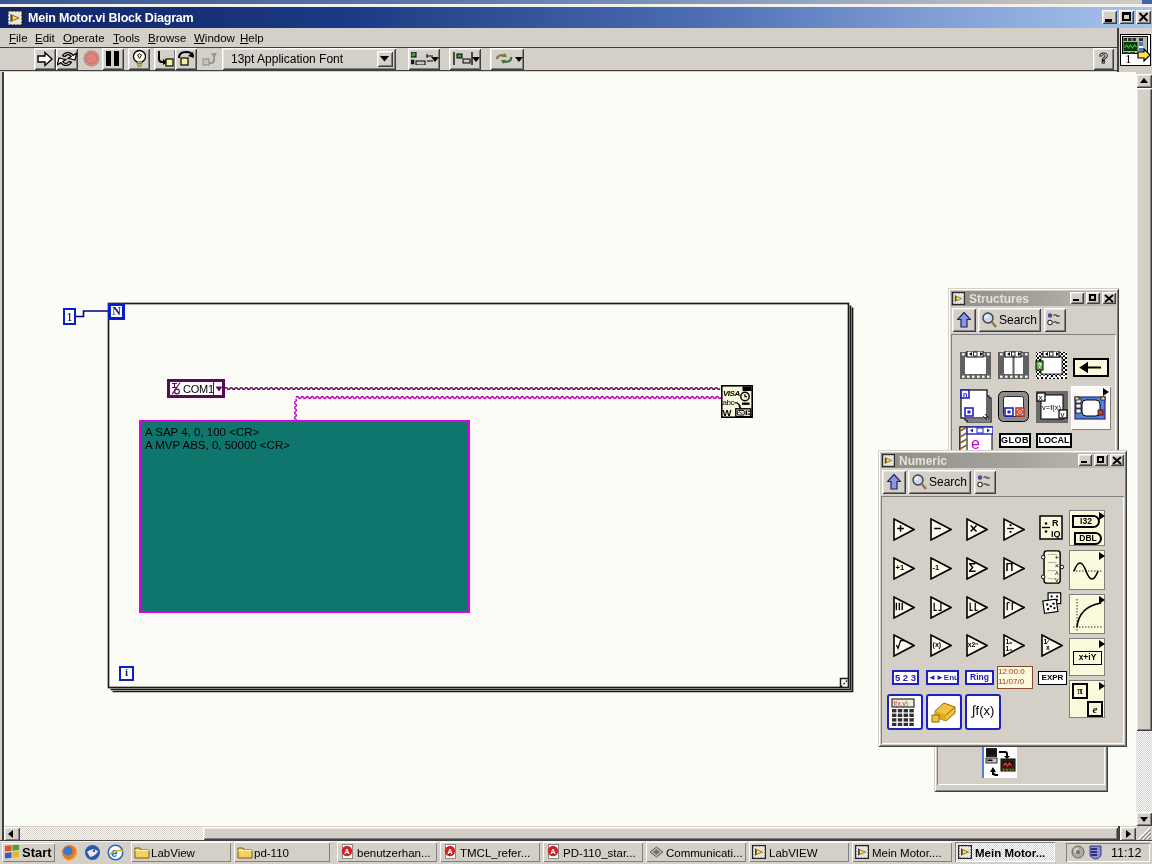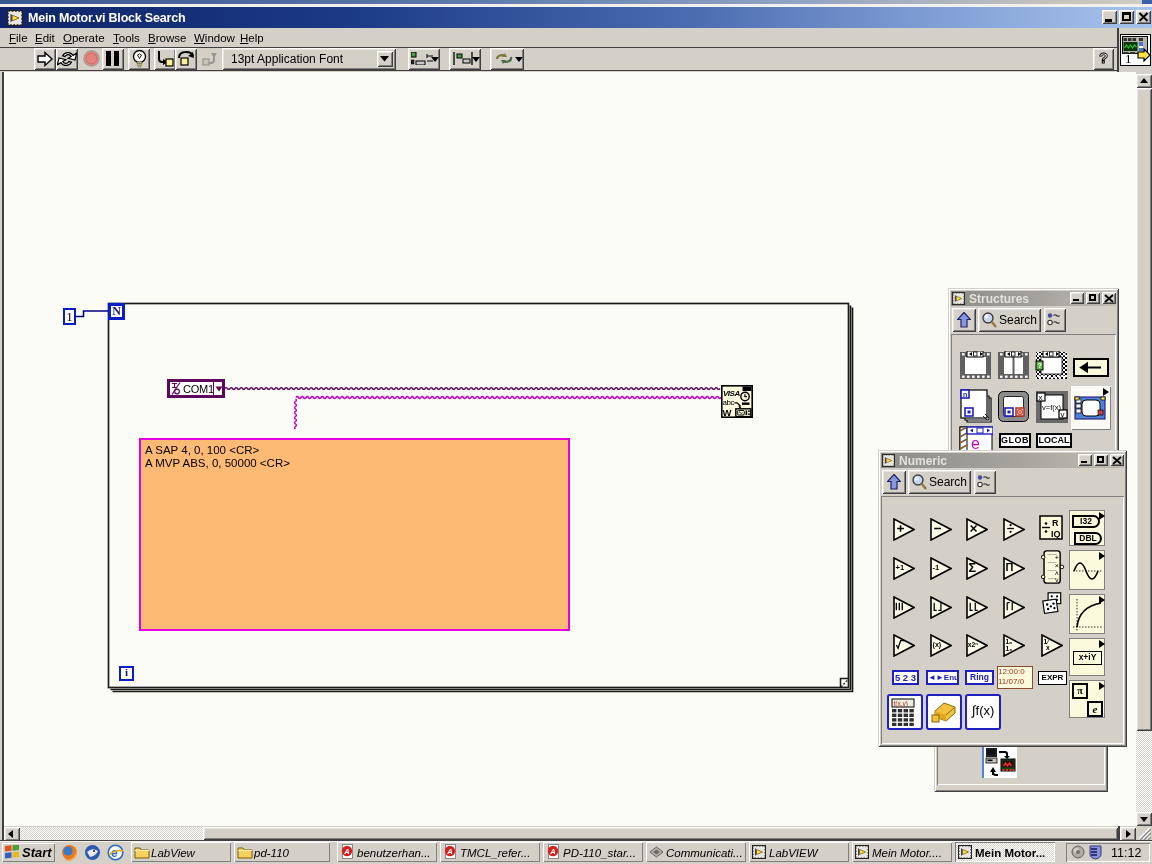--- a/index.html
+++ b/index.html
@@ -1,38 +1,38 @@
 <!DOCTYPE html>
 <html><head><meta charset="utf-8"><title>d</title><style>
 *{margin:0;padding:0;box-sizing:border-box;-webkit-font-smoothing:antialiased;}
 html,body{width:1152px;height:864px;overflow:hidden;}
 body{font-family:"Liberation Sans",sans-serif;background:#d4d0c8;position:relative;}
 .abs{position:absolute;}
-.raised1{box-shadow:inset 1px 1px 0 #ffffff,inset -1px -1px 0 #808080;font-style:italic;}
+.raised1{box-shadow:inset 1px 1px 0 #ffffff,inset -1px -1px 0 #808080;}
 .sunken{box-shadow:inset 1px 1px 0 #808080,inset -1px -1px 0 #ffffff;}
 .winframe{box-shadow:inset 1px 1px 0 #d4d0c8,inset -1px -1px 0 #404040,inset 2px 2px 0 #ffffff,inset -2px -2px 0 #808080;}
 .dither{background-image:conic-gradient(#fcfcfa 25%,#d6d2ca 0 50%,#fcfcfa 0 75%,#d6d2ca 0);background-size:2px 2px;}
 .tbtn{background:#d4d0c8;box-shadow:inset 1px 1px 0 #ffffff,inset -1px -1px 0 #404040,inset 2px 2px 0 #e8e4dc,inset -2px -2px 0 #808080;}
 .pal-title{background:linear-gradient(90deg,#8d8d89 0%,#a5a39c 55%,#c0bdb3 100%);}
 .cap{color:#e4e2da;font-weight:bold;font-size:12px;}
 .tri{fill:#fdfceb;stroke:#000;stroke-width:1.6;stroke-linejoin:miter;}
 svg text{font-family:"Liberation Sans",sans-serif;}
 </style></head><body>
 <div class="abs" style="left:0;top:0;width:1152px;height:4px;background:linear-gradient(90deg,#39578f 0%,#5d79ab 40%,#93a5c4 70%,#c6c3bb 92%,#d0cdc5 100%)"></div>
 <div class="abs" style="left:1142px;top:0;width:10px;height:4px;background:#3c63a8"></div>
 <div class="abs" style="left:0;top:4px;width:1152px;height:3px;background:#f2f0ec"></div>
 <div class="abs" style="left:0;top:7px;width:1152px;height:21px;background:linear-gradient(90deg,#0f2468 0%,#1b3a85 30%,#4a6cb0 60%,#7e9cd4 80%,#a8c4ec 100%)"></div>
 <svg class="abs" style="left:7px;top:10px" width="16" height="16" viewBox="0 0 14 14">
     <rect x="0" y="0" width="14" height="14" fill="#202020"></rect>
     <rect x="1" y="1" width="12" height="12" fill="#e8e6e0"></rect>
     <rect x="1" y="1" width="12" height="12" fill="none" stroke="#303030" stroke-width="1" stroke-dasharray="1.5 1.5"></rect>
     <path d="M3,3 L3,11 L7,7 Z" fill="#3a3a80"></path>
     <path d="M4.5,4.5 L4.5,9.5 L10.5,7 Z" fill="#ffe14a" stroke="#806000" stroke-width="0.8"></path>
   </svg>
-<div class="abs" style="left:28px;top:11px;font-size:12.5px;font-weight:bold;color:#ffffff;letter-spacing:-0.2px">Mein Motor.vi Block Search</div>
+<div class="abs" style="left:28px;top:11px;font-size:12.5px;font-weight:bold;color:#ffffff;letter-spacing:-0.2px">Mein Motor.vi Block Diagram</div>
 <div class="abs tbtn" style="left:1102px;top:10px;width:15px;height:14px;background:#d4d0c8">
     <div class="abs" style="left:3px;top:9px;width:7px;height:3px;background:#000"></div>
   </div>
 <div class="abs tbtn" style="left:1119px;top:10px;width:15px;height:14px;background:#d4d0c8">
     <div class="abs" style="left:3px;top:2px;width:9px;height:9px;border:2px solid #000;border-top-width:3px"></div>
   </div>
 <div class="abs tbtn" style="left:1136px;top:10px;width:15px;height:14px;background:#d4d0c8">
     <svg class="abs" style="left:2px;top:2px" width="11" height="10" viewBox="0 0 11 10">
       <path d="M1.5,1 L9.5,9 M9.5,1 L1.5,9" stroke="#000" stroke-width="2"></path>
     </svg>
@@ -206,21 +206,21 @@
 <path d="M13.5,17.8 h2.5 l3.5,3.2" stroke="#000" stroke-width="1.3" fill="none"></path>
 <path d="M20.5,22 l-3.2,-1.4 1.2,3.2 z" fill="#000"></path>
 <text x="1.5" y="31" font-size="9.5" font-weight="bold" fill="#000">W</text>
 <rect x="14.8" y="23.8" width="15" height="7.8" fill="#faf9dc" stroke="#000" stroke-width="1.4"></rect>
 <rect x="16.3" y="25.4" width="7" height="4.6" fill="none" stroke="#000" stroke-width="1" rx="1.2"></rect>
 <path d="M17.5,27.7 q1,-1.4 2,0 q1,1.4 2,0" stroke="#000" stroke-width="0.9" fill="none"></path>
 <rect x="24.6" y="25.4" width="1.6" height="4.6" fill="#000"></rect>
 <rect x="27.2" y="25.4" width="1.6" height="1.6" fill="#000"></rect>
 <rect x="27.2" y="28.4" width="1.6" height="1.6" fill="#000"></rect>
 </svg>
-<div class="abs" style="left:139px;top:438px;width:431px;height:193px;background:#fdba74;border:2.5px solid #e000e0">
+<div class="abs" style="left:139px;top:420px;width:331px;height:193px;background:#0f766e;border:2.5px solid #e000e0">
     <div class="abs" style="left:4px;top:4px;font-size:11.5px;color:#000;line-height:13px">A SAP 4, 0, 100 &lt;CR&gt;<br>A MVP ABS, 0, 50000 &lt;CR&gt;</div>
   </div>
 <div class="abs" style="left:1136px;top:72px;width:16px;height:754px;background:#d4d0c8"></div>
 <div class="abs dither" style="left:1136px;top:731px;width:16px;height:81px"></div>
 <div class="abs tbtn" style="left:1136px;top:74px;width:16px;height:14px;background:#d4d0c8">
     <svg class="abs" style="left:4px;top:4px" width="8" height="5" viewBox="0 0 8 5">
       <path d="M4,0 L8,5 L0,5 Z" fill="#000"></path>
     </svg>
   </div>
 <div class="abs tbtn" style="left:1136px;top:88px;width:16px;height:643px;background:#d4d0c8"></div>

